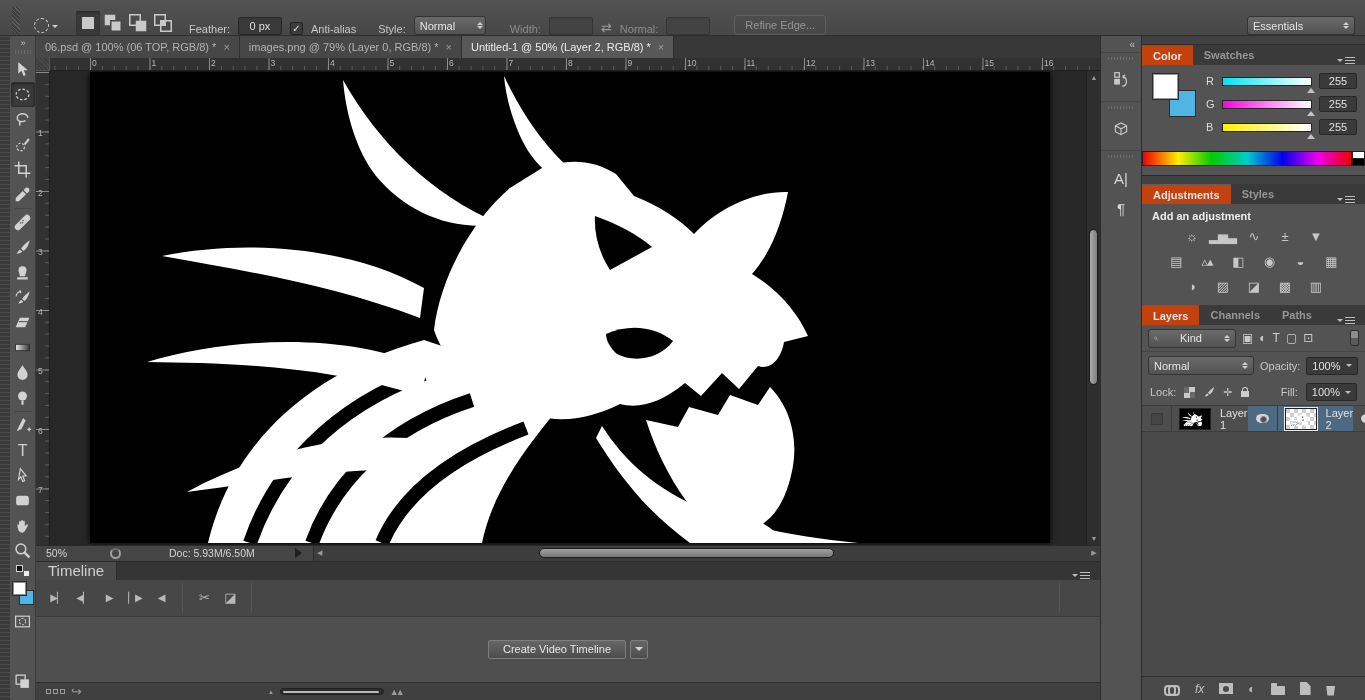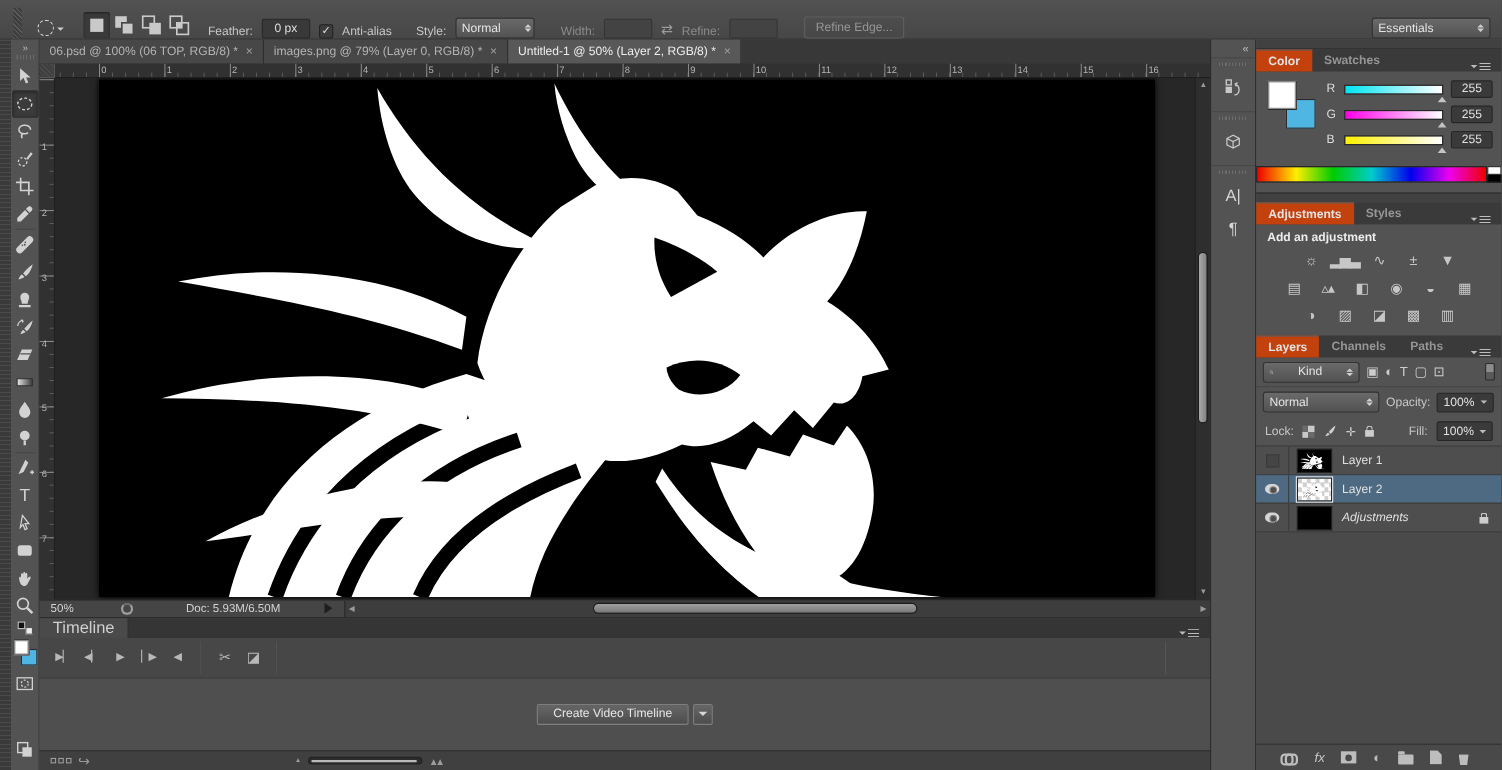--- a/index.html
+++ b/index.html
@@ -160,21 +160,21 @@
   .lblend{flex:0 0 28px;display:flex;align-items:center;gap:6px;padding:0 6px;border-top:1px solid #464646}
   .blend-dd{width:106px;height:19px}
   .valbox{height:18px;background:#3a3a3a;border:1px solid #272727;border-radius:2px;display:inline-flex;align-items:center;color:#e0e0e0;padding:0 5px;gap:5px}
   .valbox i{width:0;height:0;border:3.5px solid transparent;border-top-color:#bdbdbd;margin-top:3px}
   .llock{flex:0 0 26px;display:flex;align-items:center;gap:8px;padding:0 8px}
   .lockico{color:#cdcdcd;font-size:11px;display:inline-flex;align-items:center}
   .lockico svg{width:12px;height:12px}
   .i-checker{width:11px;height:11px;background:conic-gradient(#c9c9c9 25%,#6a6a6a 0 50%,#c9c9c9 0 75%,#6a6a6a 0)}
   .i-lock{width:8px;height:6px;background:#cdcdcd;position:relative;margin-top:4px}
   .i-lock::before{content:"";position:absolute;top:-4px;left:1px;width:4px;height:4px;border:1.5px solid #cdcdcd;border-bottom:none;border-radius:3px 3px 0 0}
-  .layerlist{display:flex;flex-direction:column}
+  .layerlist{display:flex;}
   .lrow{height:26px;flex:0 0 26px;display:flex;align-items:center;background:#4e4e4e;border-top:1px solid #3c3c3c;color:#e0e0e0}
   .lrow.selected{background:#4e6a82}
   .eyecell{width:30px;flex:0 0 30px;display:flex;align-items:center;justify-content:center;border-right:1px solid #3c3c3c;align-self:stretch}
   .i-eye{width:13px;height:9px;border-radius:50%/58%;background:#d6d6d6;position:relative}
   .i-eye::after{content:"";position:absolute;left:4px;top:2px;width:5px;height:5px;border-radius:50%;background:#4e4e4e;border:1px solid #888}
   .eye-off{width:12px;height:12px;background:#454545;border:1px solid #3a3a3a}
   .lthumb{width:32px;height:22px;flex:0 0 32px;border:1px solid #222;margin:0 9px 0 7px;background:#000;position:relative;overflow:hidden}
   .lthumb svg{position:absolute;inset:0;width:100%;height:100%}
   .lthumb.checker{background:repeating-conic-gradient(#fff 0 25%,#cfcfcf 0 50%) 0 0/8px 8px}
   .lthumb.bracket{outline:1px solid #e8e8e8;outline-offset:0px}
@@ -376,21 +376,21 @@
     <span class="dropdown" style="width:72px">
       <span>Normal</span>
       <span class="ud">
           <i class="up"></i>
           <i class="dn"></i>
         </span>
     </span>
     <span class="lbl dim" style="margin-left:16px">Width:</span>
     <input class="tfield" disabled="" value="" style="">
     <span class="swapicon">⇄</span>
-    <span class="lbl dim">Refine:</span>
+    <span class="lbl dim">Normal:</span>
     <input class="tfield" disabled="" value="" style="">
     <button class="btn-outline" style="margin-left:16px">Refine Edge...</button>
     <span class="dropdown workspace">
       <span>Essentials</span>
       <span class="ud">
           <i class="up"></i>
           <i class="dn"></i>
         </span>
     </span>
   </div>

